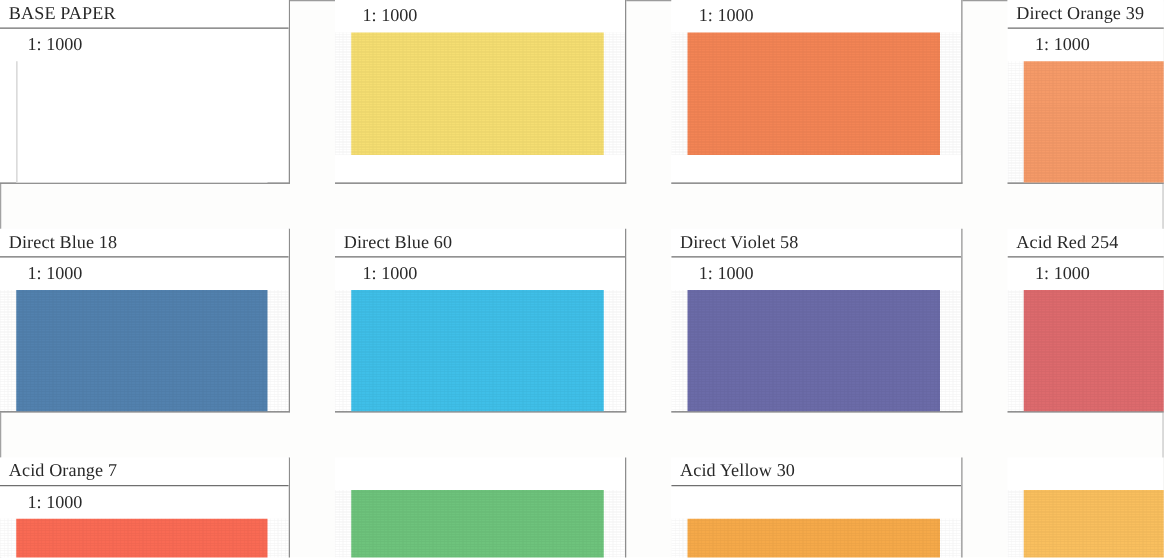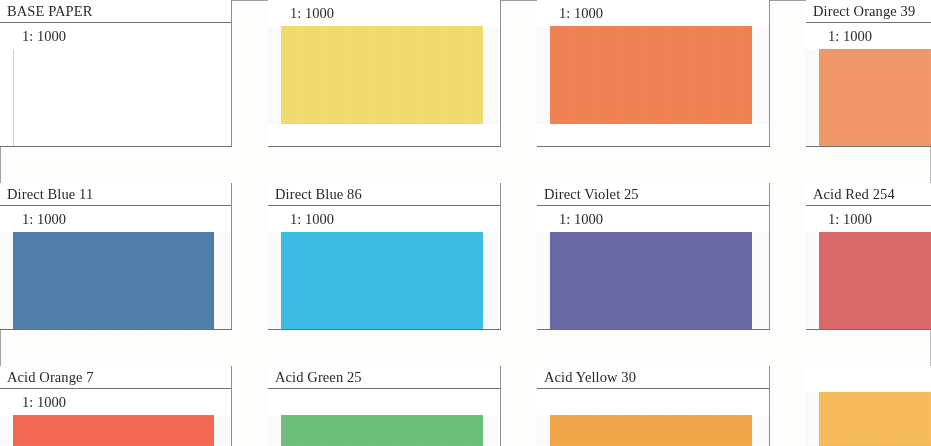--- a/index.html
+++ b/index.html
@@ -159,39 +159,39 @@
       <div class="cell col-last">
         <div class="cell-header">Direct Orange 39</div>
         <div class="cell-ratio">1:  1000</div>
         <div class="swatch-area">
           <div class="swatch" style="background: rgb(245, 154, 104);">
             <div class="swatch-noise"></div>
           </div>
         </div>
       </div>
       <div class="cell">
-        <div class="cell-header">Direct Blue 11</div>
+        <div class="cell-header">Direct Blue 18</div>
         <div class="cell-ratio">1:  1000</div>
         <div class="swatch-area">
           <div class="swatch" style="background: rgb(82, 129, 174);">
             <div class="swatch-noise"></div>
           </div>
         </div>
       </div>
       <div class="cell">
-        <div class="cell-header">Direct Blue 86</div>
+        <div class="cell-header">Direct Blue 60</div>
         <div class="cell-ratio">1:  1000</div>
         <div class="swatch-area">
           <div class="swatch" style="background: rgb(63, 191, 232);">
             <div class="swatch-noise"></div>
           </div>
         </div>
       </div>
       <div class="cell">
-        <div class="cell-header">Direct Violet 25</div>
+        <div class="cell-header">Direct Violet 58</div>
         <div class="cell-ratio">1:  1000</div>
         <div class="swatch-area">
           <div class="swatch" style="background: rgb(107, 107, 168);">
             <div class="swatch-noise"></div>
           </div>
         </div>
       </div>
       <div class="cell col-last">
         <div class="cell-header">Acid Red 254</div>
         <div class="cell-ratio">1:  1000</div>
@@ -204,21 +204,20 @@
       <div class="cell row-last">
         <div class="cell-header">Acid Orange 7</div>
         <div class="cell-ratio">1:  1000</div>
         <div class="swatch-area">
           <div class="swatch" style="background: rgb(249, 106, 84);">
             <div class="swatch-noise"></div>
           </div>
         </div>
       </div>
       <div class="cell row-last">
-        <div class="cell-header">Acid Green 25</div>
         <div class="cell-ratio empty"></div>
         <div class="swatch-area">
           <div class="swatch" style="background: rgb(110, 195, 124);">
             <div class="swatch-noise"></div>
           </div>
         </div>
       </div>
       <div class="cell row-last">
         <div class="cell-header">Acid Yellow 30</div>
         <div class="cell-ratio empty"></div>

